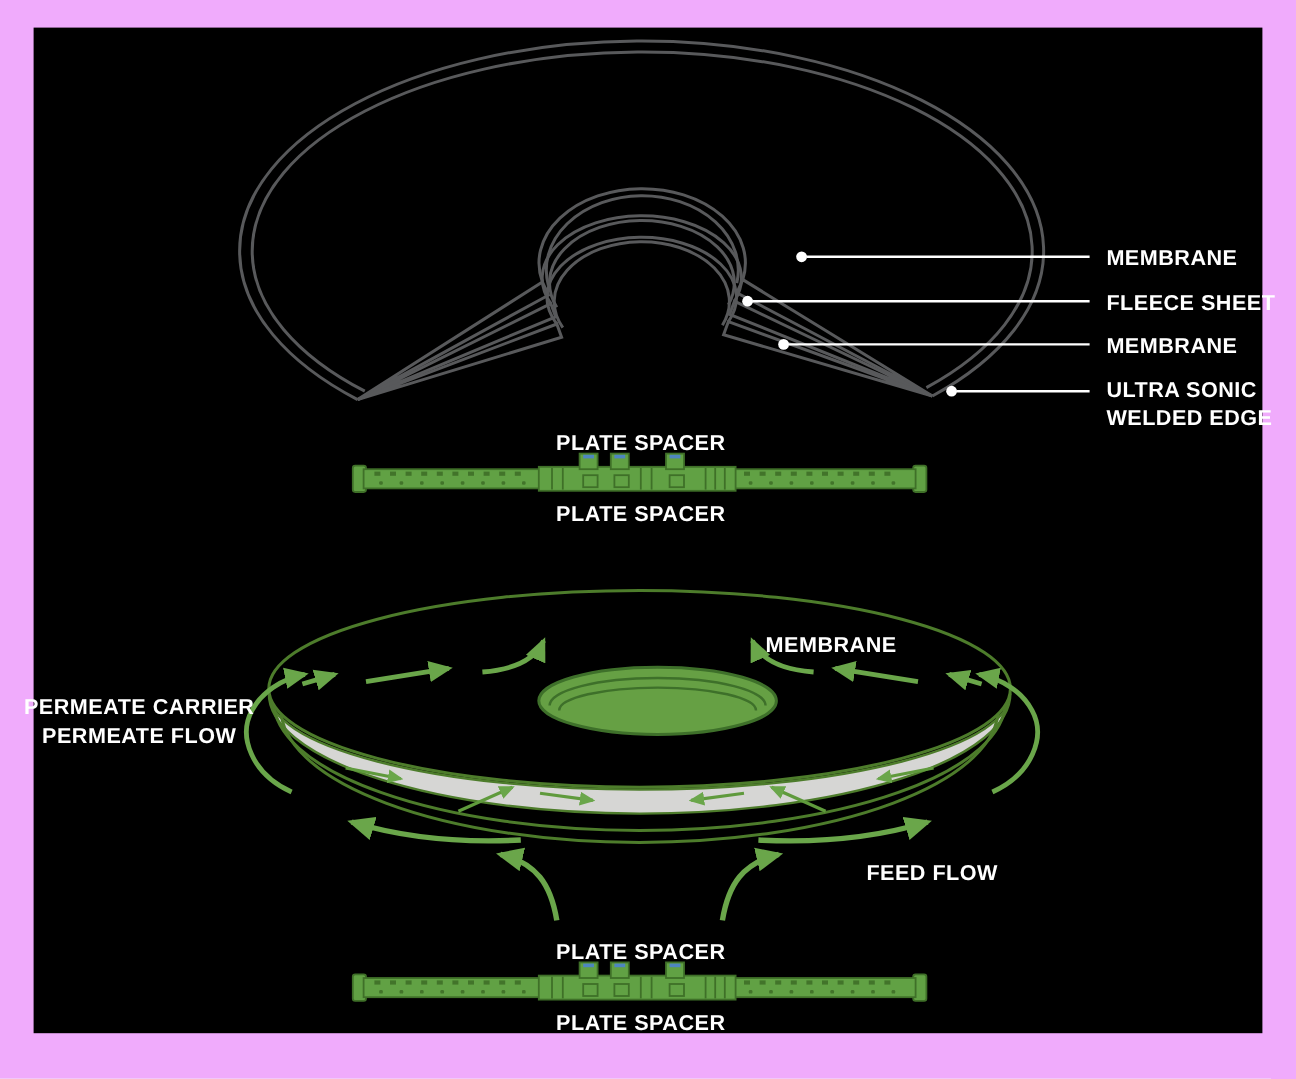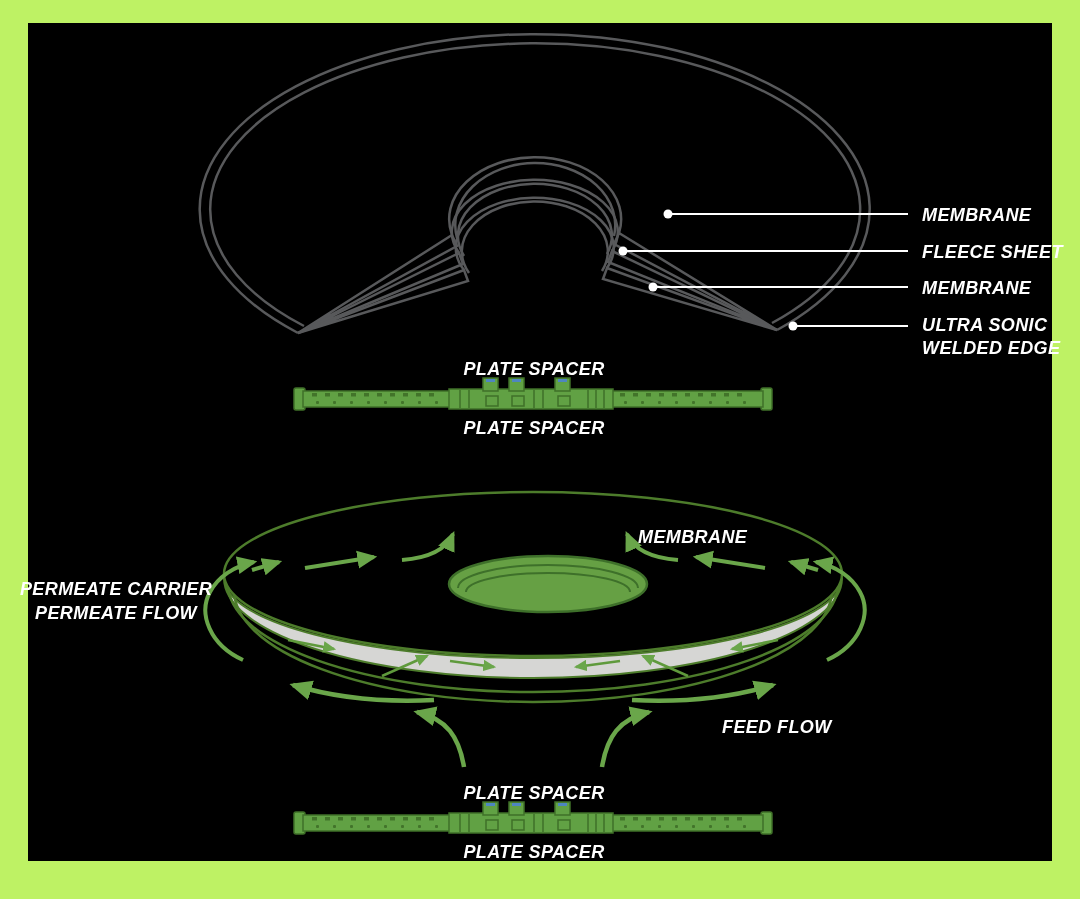--- a/index.html
+++ b/index.html
@@ -1,17 +1,17 @@
 <!DOCTYPE html>
 <html><head>
 <meta charset="utf-8">
 <style>
   html,body{margin:0;padding:0;background:#ffffff;}
-  .page{position:relative;width:1080px;height:899px;background:#bef264;overflow:hidden;
-        font-family:"Liberation Sans",sans-serif;font-style:italic;}
+  .page{position:relative;width:1080px;height:899px;background:#f0abfc;overflow:hidden;
+        font-family:"Liberation Sans",sans-serif;}
   svg{position:absolute;left:0;top:0;}
   text{font-family:"Liberation Sans",sans-serif;font-weight:700;fill:#ffffff;
        font-size:18px;letter-spacing:0.4px;}
   text.ctr{text-anchor:middle;}
 </style>
 </head>
 <body>
 
 <div class="page">
 <svg width="1080" height="899" viewBox="0 0 1080 899">

